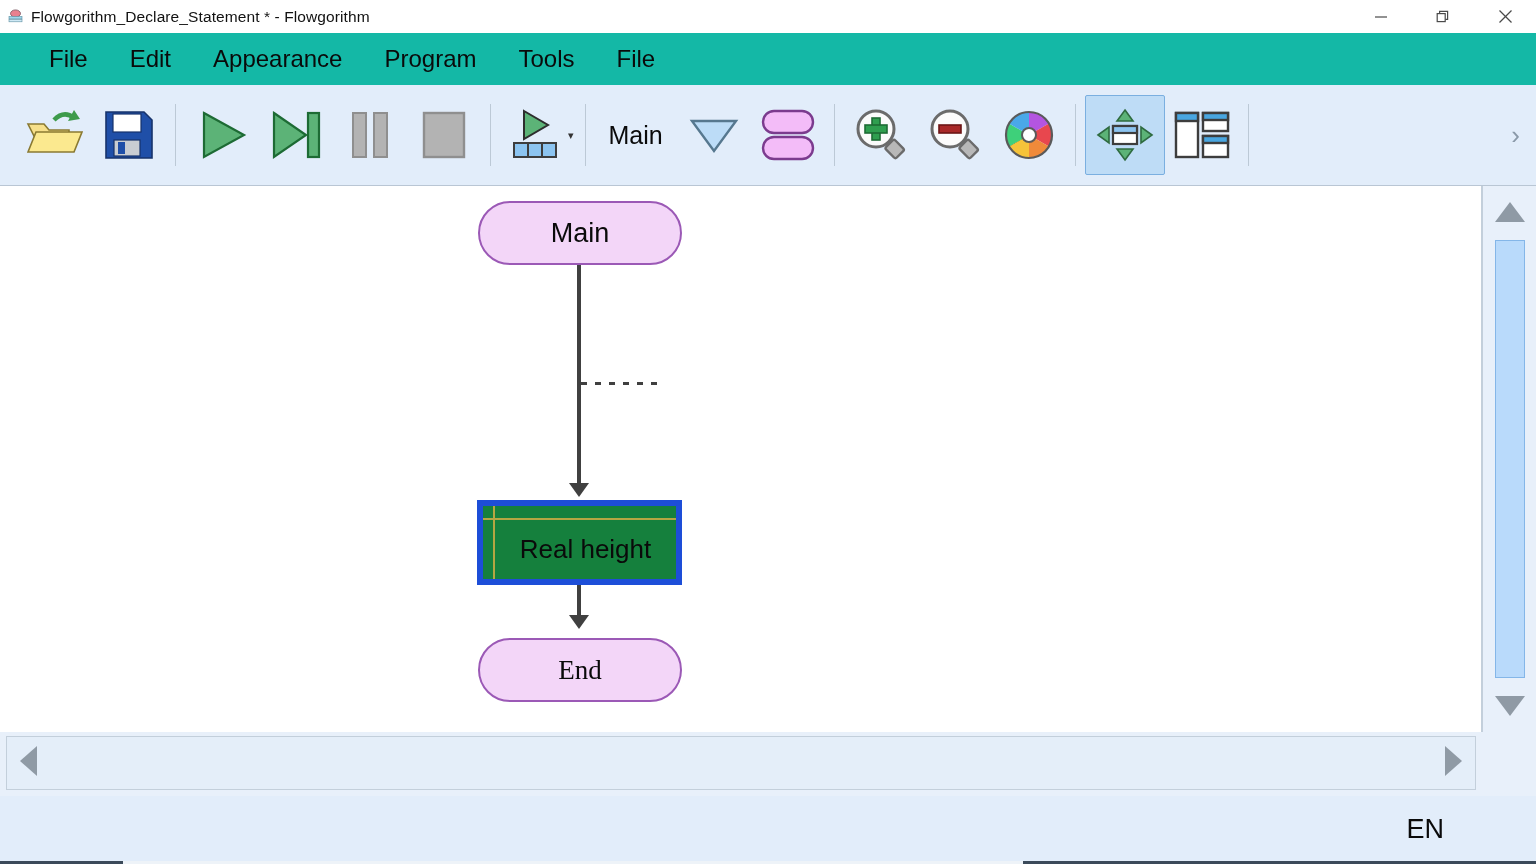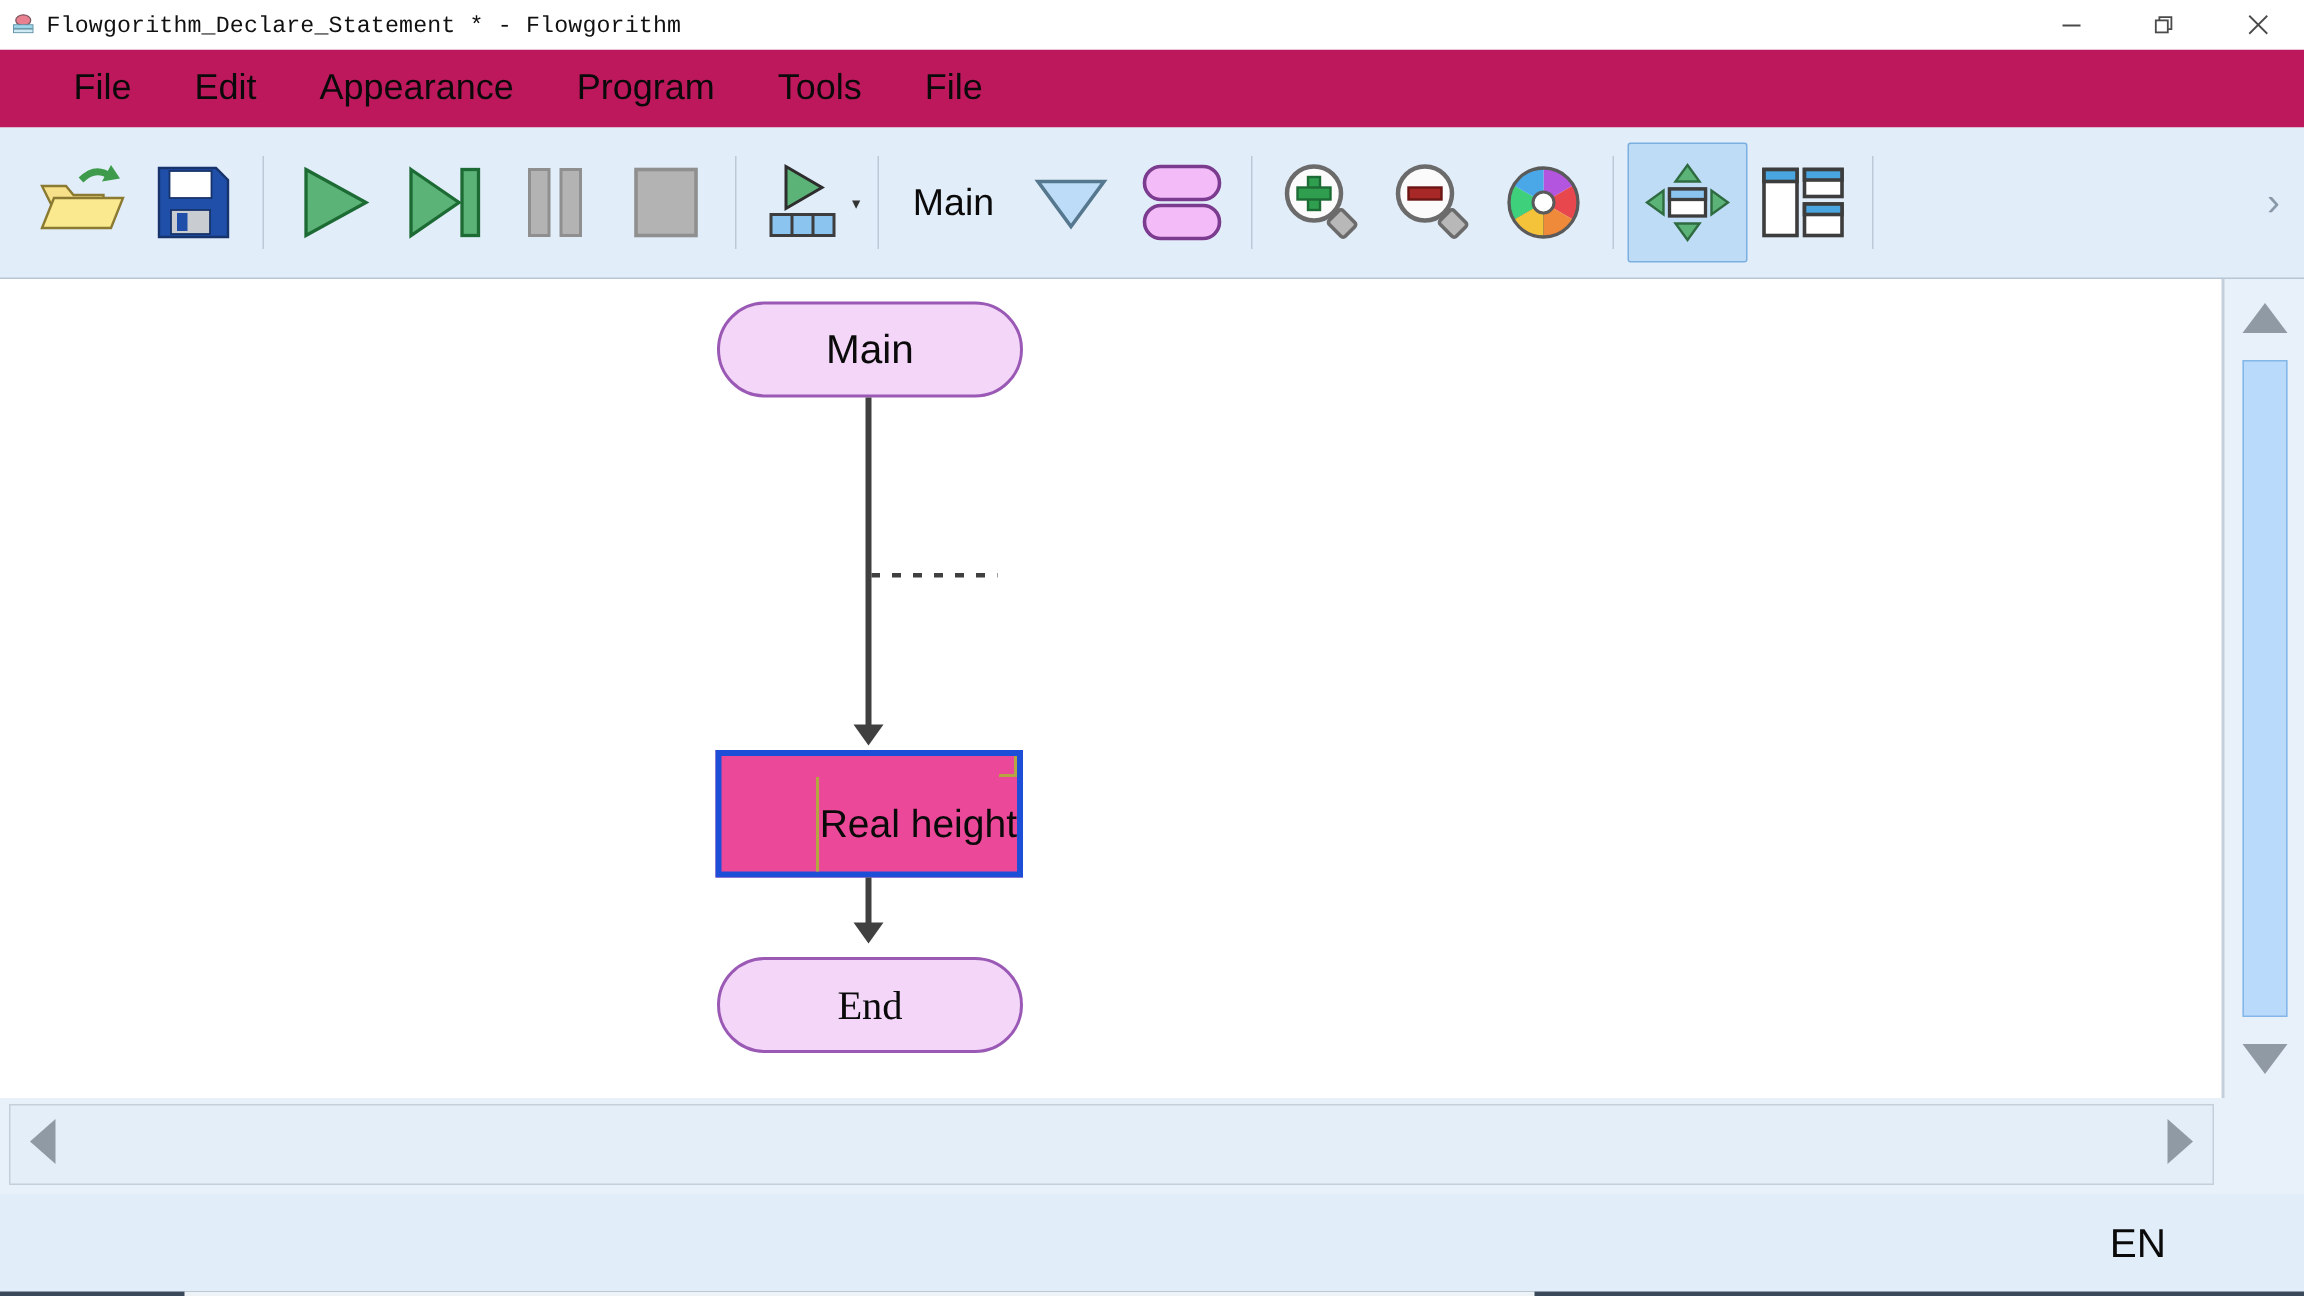--- a/index.html
+++ b/index.html
@@ -15,39 +15,38 @@
     background: #e8f0fa;
     display: flex; flex-direction: column;
   }
 
   
   .titlebar {
     height: 33px; flex: 0 0 33px;
     background: #ffffff;
     display: flex; align-items: center;
     position: relative;
-    font-family: Liberation Mono, monospace;
   }
   .title-left { display: flex; align-items: center; padding-left: 7px; gap: 7px; }
   .app-icon { width: 17px; height: 17px; position: relative; flex: 0 0 17px; }
   .title-text {
     font-size: 15.5px; color: #111; white-space: nowrap;
     letter-spacing: 0.1px;
   }
   .win-controls { position: absolute; right: 0; top: 0; height: 33px; display: flex; }
   .win-btn {
     width: 62px; height: 33px; display: flex; align-items: center; justify-content: center;
     color: #4a4a4a;
   }
   .win-btn svg { display: block; }
 
   
   .menubar {
     height: 52px; flex: 0 0 52px;
-    background: #be185d;
+    background: #14b8a6;
     display: flex; align-items: center;
     padding-left: 28px; gap: 0px;
   }
   .menu-item {
     font-size: 24px; color: #0a0a0a;
     padding: 2px 21px; line-height: 1.1;
     white-space: nowrap;
   }
 
   
@@ -91,22 +90,22 @@
   .flow { position: absolute; left: 0; top: 0; width: 100%; height: 100%; }
   .node { position: absolute; }
   .terminal {
     border: 2px solid #9b59b6; background: #f3d6f8;
     border-radius: 34px;
     display: flex; align-items: center; justify-content: center;
     font-size: 27px; color: #0a0a0a;
     box-shadow: 0 0 0 0 transparent;
   }
   .declare-box {
-    border: 4px solid #1d4ed8; background: #ec4899;
-    display: flex; flex-direction: column; align-items: flex-end;
+    border: 6px solid #1d4ed8; background: #15803d;
+    display: flex; flex-direction: column;
   }
   .declare-top { height: 14px; border-bottom: 2px solid #b5a642; display: flex; }
   .declare-top-left { width: 12px; border-right: 2px solid #b5a642; }
   .declare-body { flex: 1; display: flex; }
   .declare-left { width: 12px; border-right: 2px solid #b5a642; }
   .declare-text {
     flex: 1; display: flex; align-items: center; justify-content: center;
     font-size: 26px; color: #0a0a0a;
   }
   .comment {

